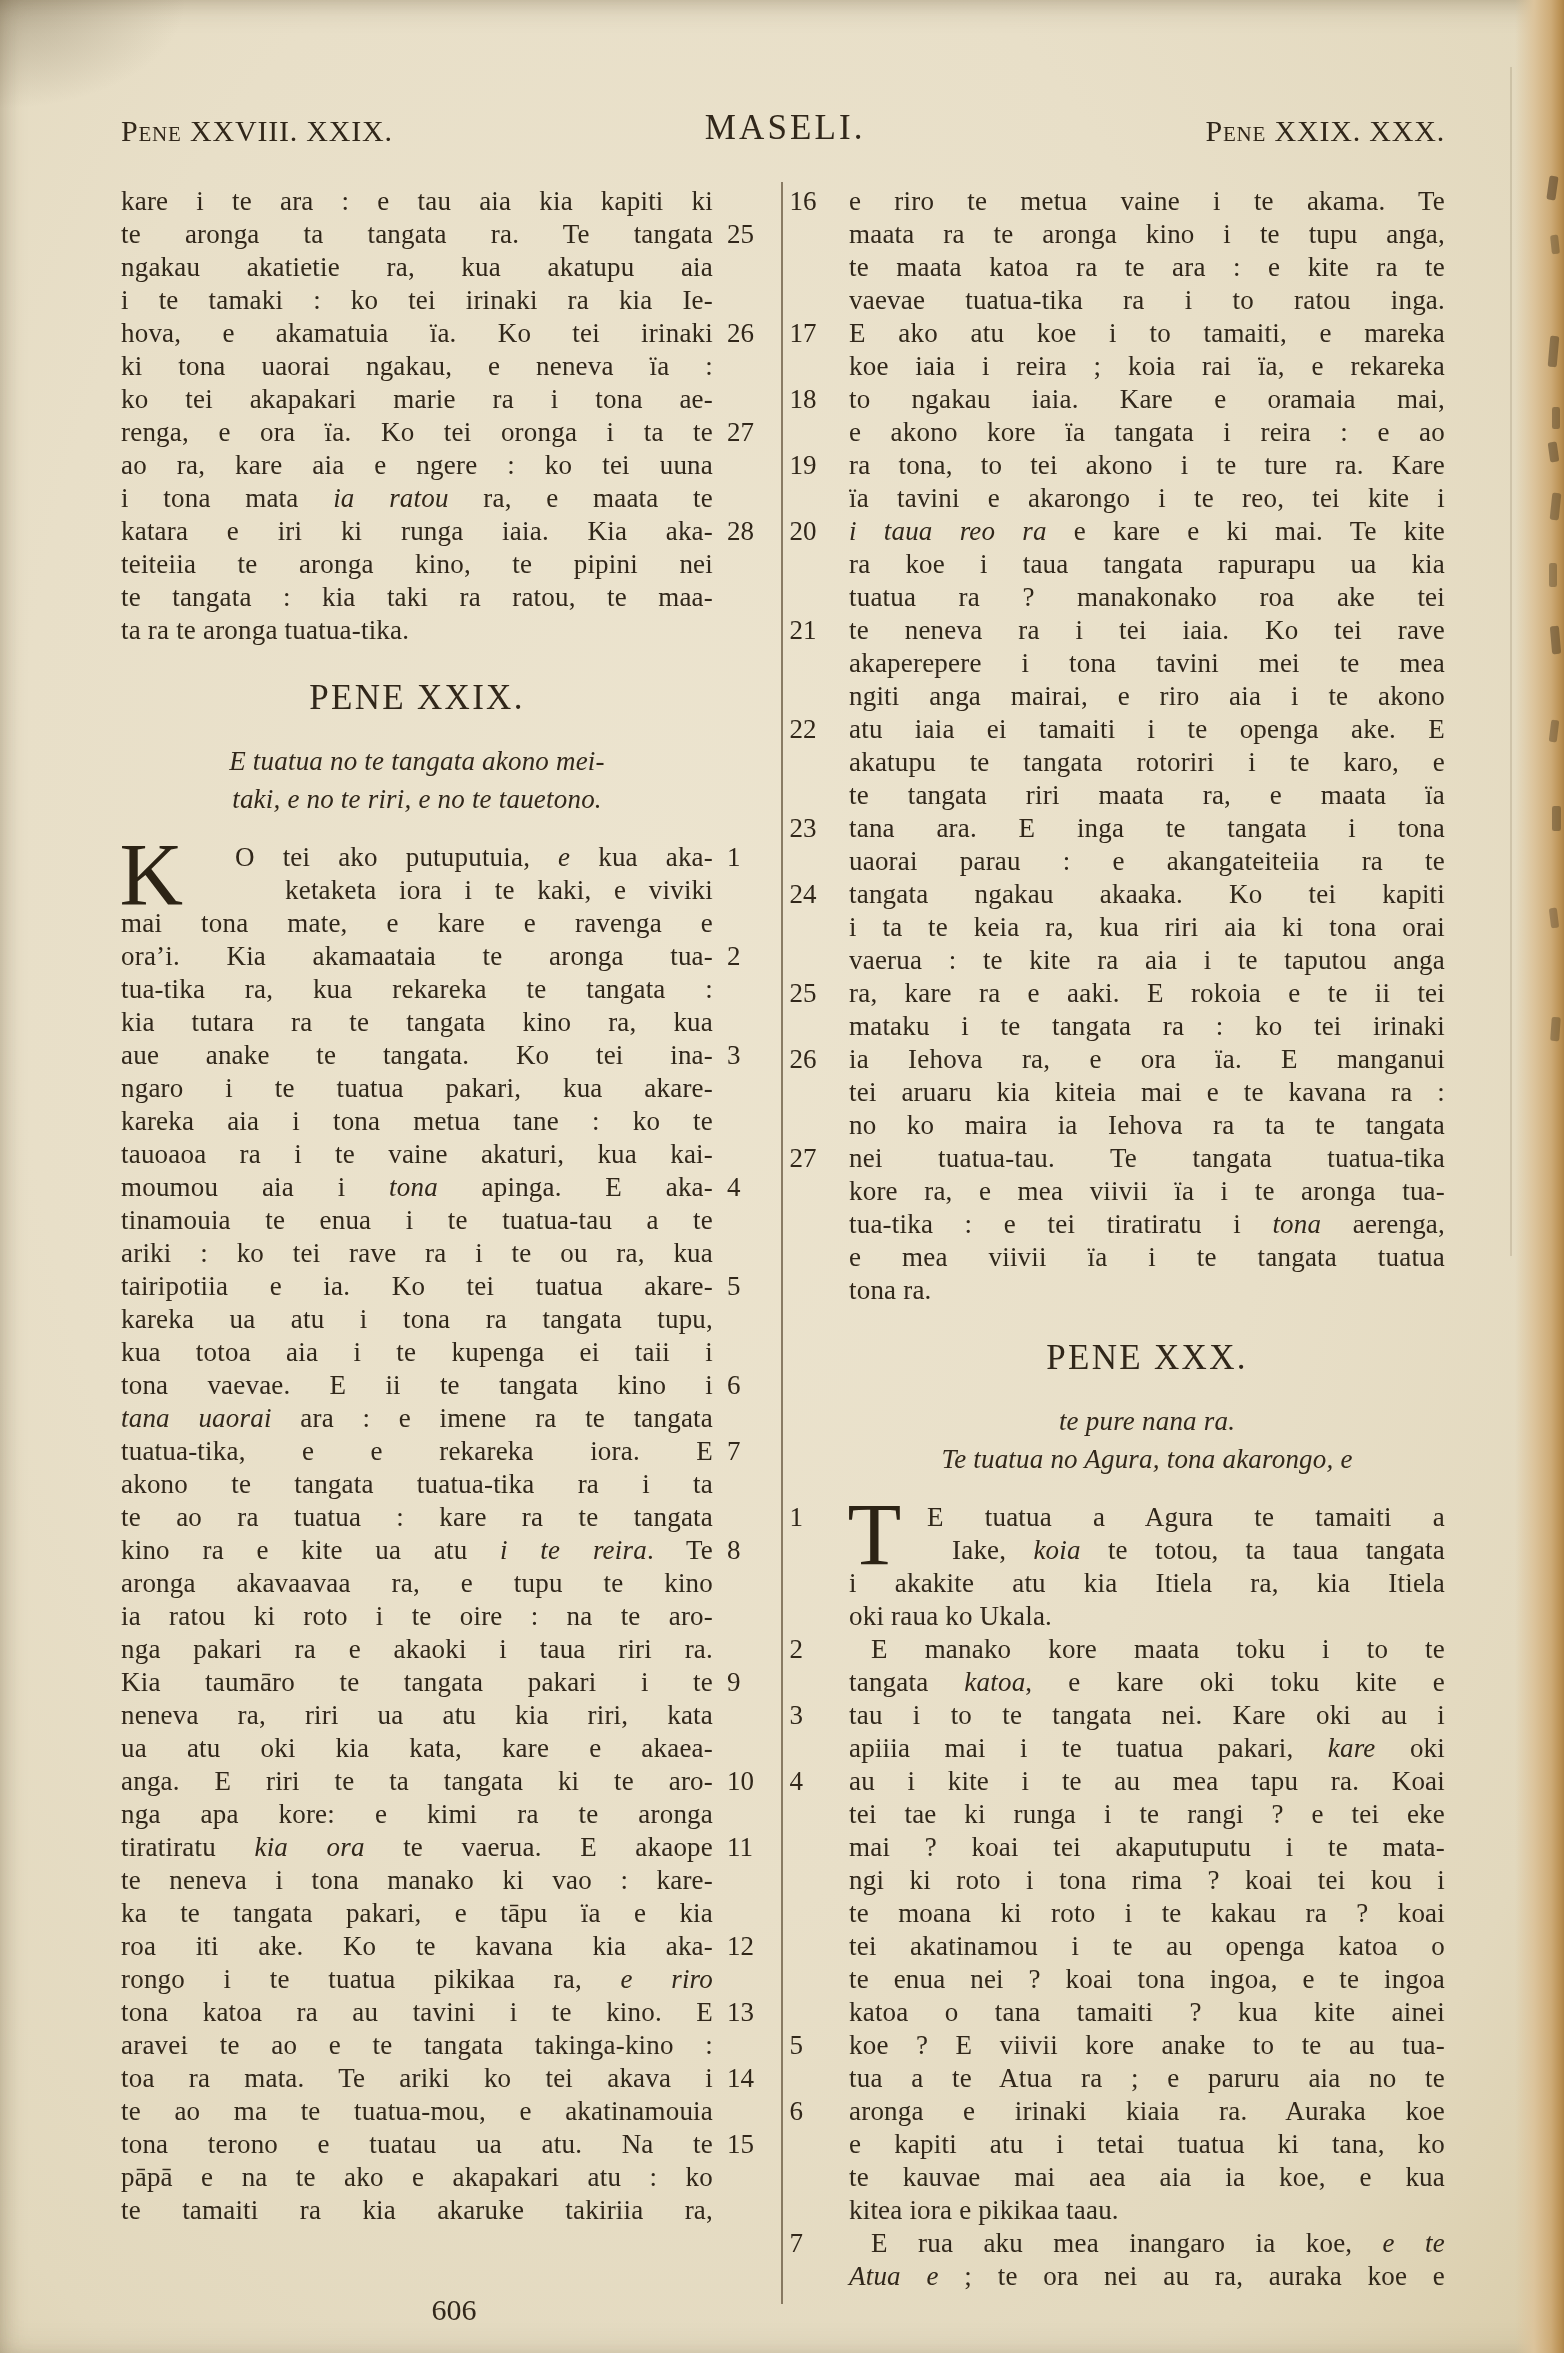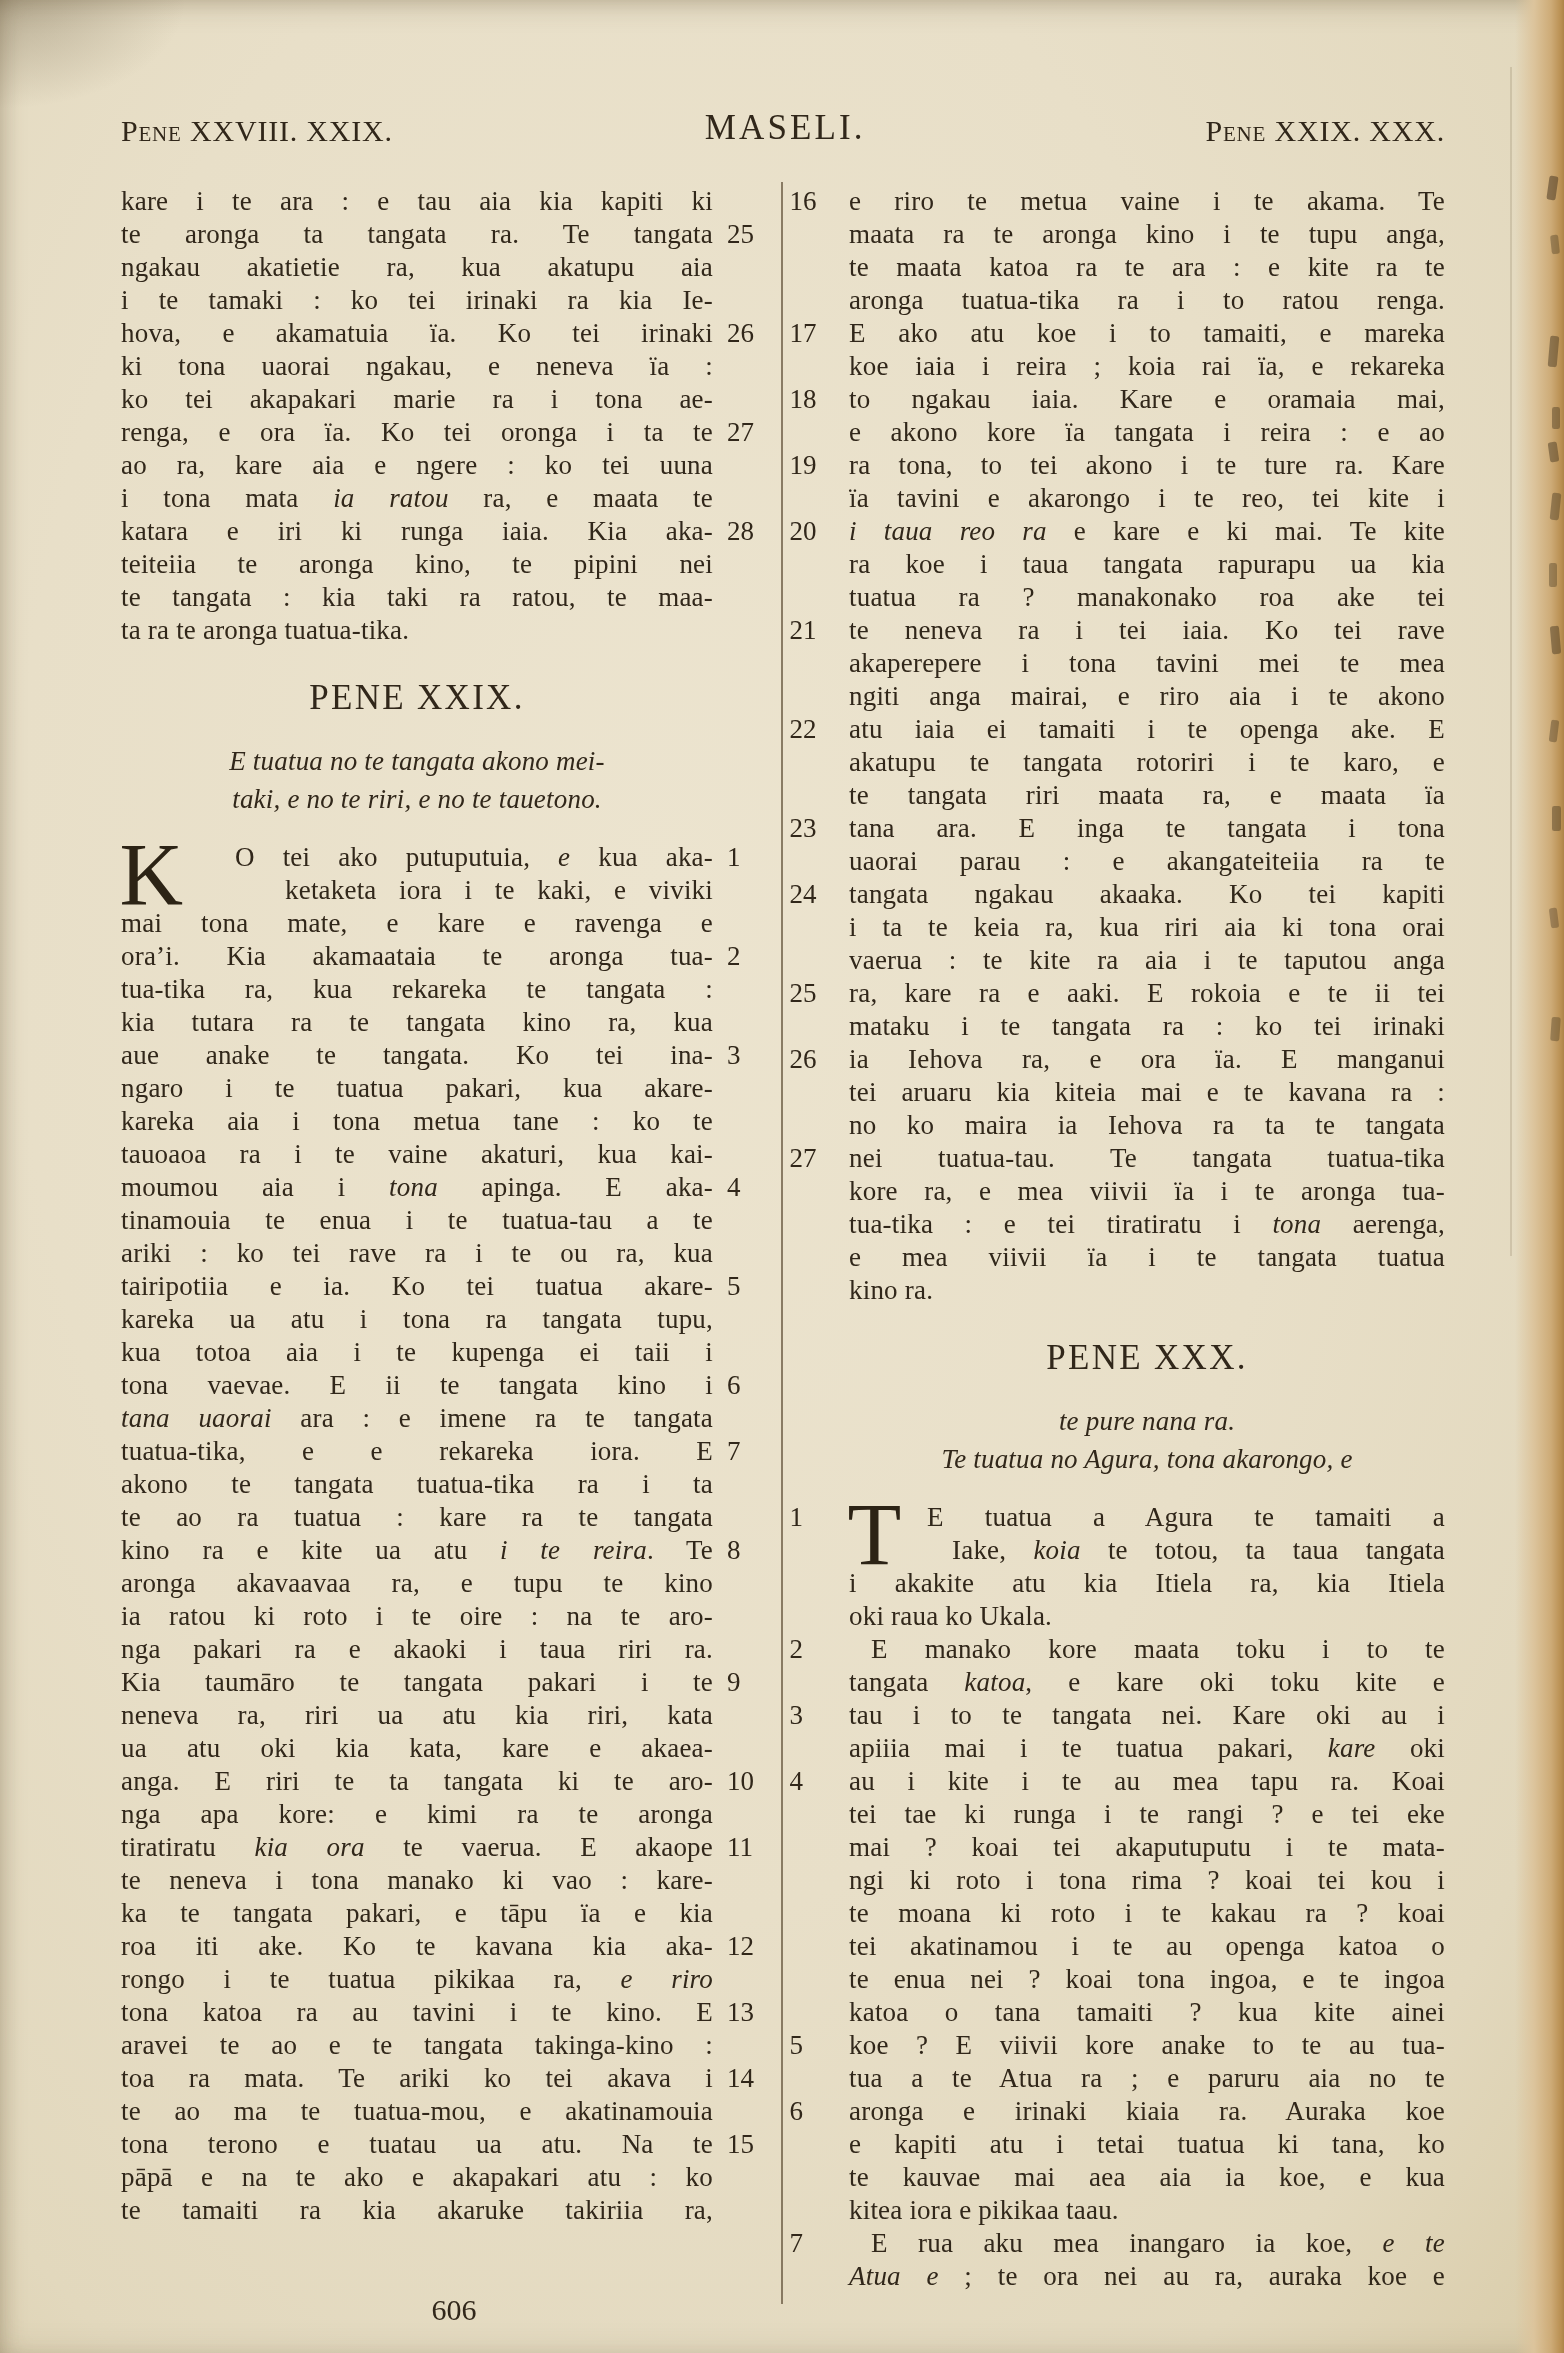--- a/index.html
+++ b/index.html
@@ -133,21 +133,21 @@
         <div class="line">pāpā e na te ako e akapakari atu :  ko</div>
         <div class="line">te tamaiti ra kia akaruke takiriia ra,</div>
       </div>
     </div>
   <div class="column-divider"></div>
   <div class="column col-right">
       <div class="verse-block">
         <div class="line">e riro te metua vaine i te akama.  Te<span class="vnum">16</span></div>
         <div class="line">maata ra te aronga kino i te tupu anga,</div>
         <div class="line">te maata katoa ra te ara :  e kite ra te</div>
-        <div class="line">aronga tuatua-tika ra i to ratou renga.</div>
+        <div class="line">vaevae tuatua-tika ra i to ratou inga.</div>
         <div class="line">E ako atu koe i to tamaiti, e mareka<span class="vnum">17</span></div>
         <div class="line">koe iaia i reira ;  koia rai ïa, e rekareka</div>
         <div class="line">to ngakau iaia.  Kare e oramaia mai,<span class="vnum">18</span></div>
         <div class="line">e akono kore ïa tangata i reira :  e ao</div>
         <div class="line">ra tona, to tei akono i te ture ra.  Kare<span class="vnum">19</span></div>
         <div class="line">ïa tavini e akarongo i te reo, tei kite i</div>
         <div class="line"><i>i taua reo ra</i> e kare e ki mai.  Te kite<span class="vnum">20</span></div>
         <div class="line">ra koe i taua tangata rapurapu ua kia</div>
         <div class="line">tuatua ra ?  manakonako roa ake tei</div>
         <div class="line">te neneva ra i tei iaia.  Ko tei rave<span class="vnum">21</span></div>
@@ -163,21 +163,21 @@
         <div class="line">vaerua :  te kite ra aia i te taputou anga</div>
         <div class="line">ra, kare ra e aaki.  E rokoia e te ii tei<span class="vnum">25</span></div>
         <div class="line">mataku i te tangata ra :  ko tei irinaki</div>
         <div class="line">ia Iehova ra, e ora ïa.  E manganui<span class="vnum">26</span></div>
         <div class="line">tei aruaru kia kiteia mai e te kavana ra :</div>
         <div class="line">no ko maira ia Iehova ra ta te tangata</div>
         <div class="line">nei tuatua-tau.  Te tangata tuatua-tika<span class="vnum">27</span></div>
         <div class="line">kore ra, e mea viivii ïa i te aronga tua-</div>
         <div class="line">tua-tika :  e tei tiratiratu i <i>tona</i> aerenga,</div>
         <div class="line">e mea viivii ïa i te tangata tuatua</div>
-        <div class="line end">kino ra.</div>
+        <div class="line end">tona ra.</div>
       </div>
       <div class="chapter-heading">PENE XXX.</div>
       <div class="chapter-subtitle">
         <div class="sub-line">te pure nana ra.</div>
         <div class="sub-line">Te tuatua no Agura, tona  akarongo, e</div>
       </div>
       <div class="verse-block dc-T">
         <span class="dropcap">T</span>
         <div class="line line-dc1">E tuatua a Agura te tamaiti a<span class="vnum">1</span></div>
         <div class="line line-dc2">Iake, <i>koia</i> te totou, ta taua tangata</div>

